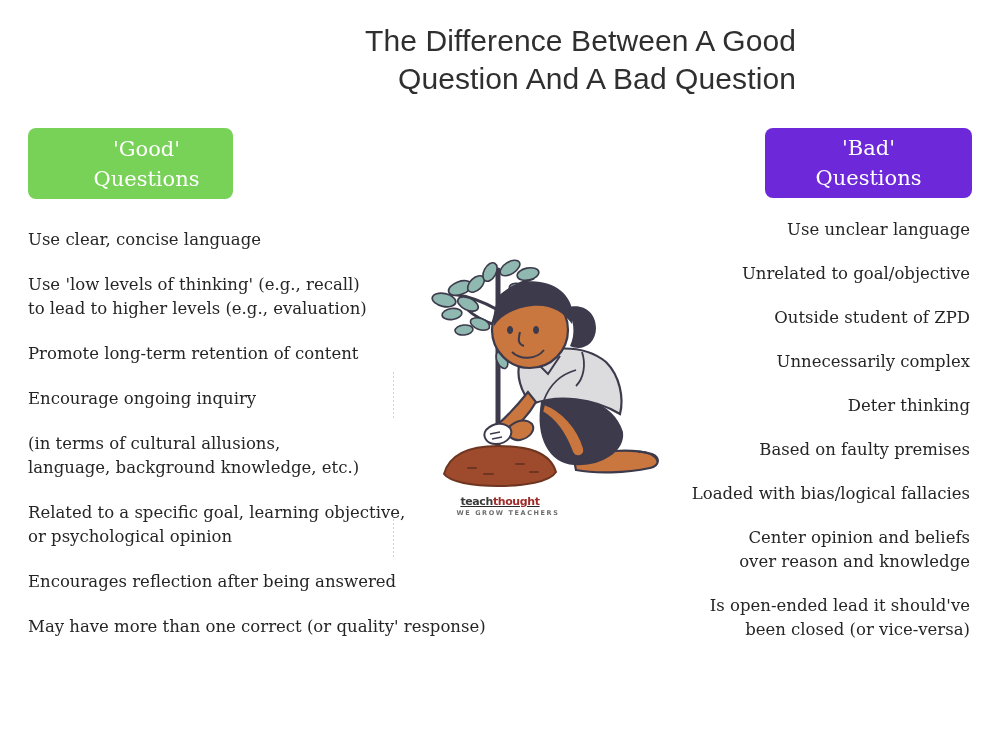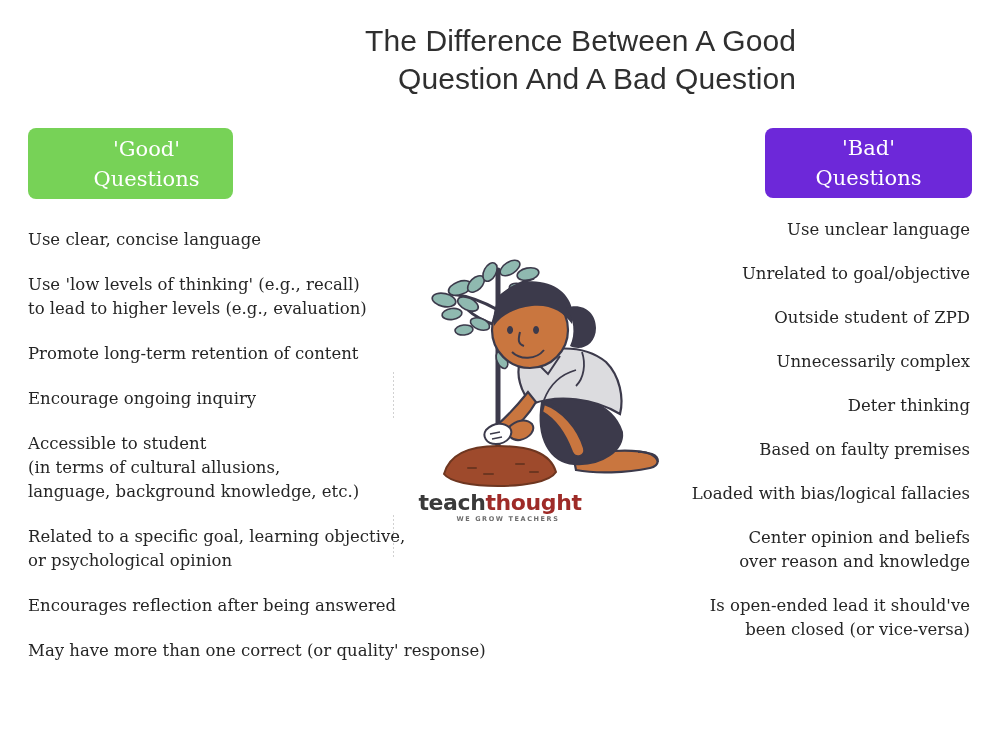--- a/index.html
+++ b/index.html
@@ -99,23 +99,24 @@
   
   #logo {
     position:absolute;
     left:0; top:492px;
     width:1000px;
     text-align:center;
     line-height:1;
   }
   #logo .wordmark {
     font-family:"DejaVu Sans", sans-serif;
-    font-size:22px;
+    font-size:11px;
     font-weight:700;
     letter-spacing:-0.4px;
+    text-decoration:underline;
   }
   #logo .lw-teach { color:#3a3a3a; }
   #logo .lw-thought { color:#9e2b28; }
   #logo .tagline {
     display:block;
     margin-top:2px;
     font-family:"DejaVu Sans", sans-serif;
     font-size:6.5px;
     font-weight:700;
     letter-spacing:1.6px;
@@ -151,21 +152,20 @@
         <span class="ln">Use 'low levels of thinking' (e.g., recall)</span>
         <span class="ln">to lead to higher levels (e.g., evaluation)</span>
       </div>
       <div class="item">
         <span class="ln">Promote long-term retention of content</span>
       </div>
       <div class="item">
         <span class="ln">Encourage ongoing inquiry</span>
       </div>
       <div class="item">
-        <span class="ln">Accessible to student</span>
         <span class="ln">(in terms of cultural allusions,</span>
         <span class="ln">language, background knowledge, etc.)</span>
       </div>
       <div class="item">
         <span class="ln">Related to a specific goal, learning objective,</span>
         <span class="ln">or psychological opinion</span>
       </div>
       <div class="item">
         <span class="ln">Encourages reflection after being answered</span>
       </div>

